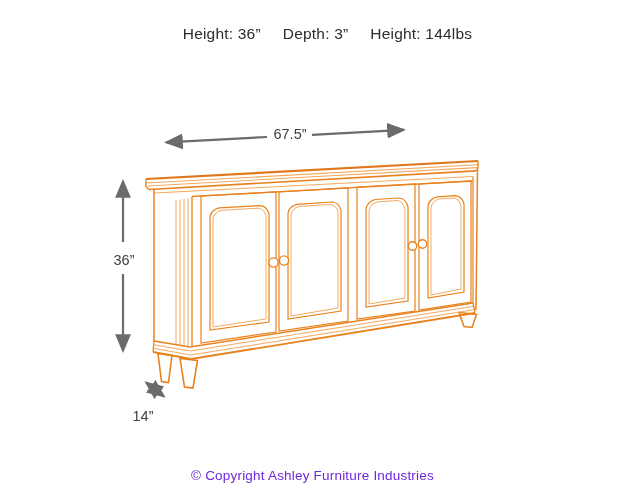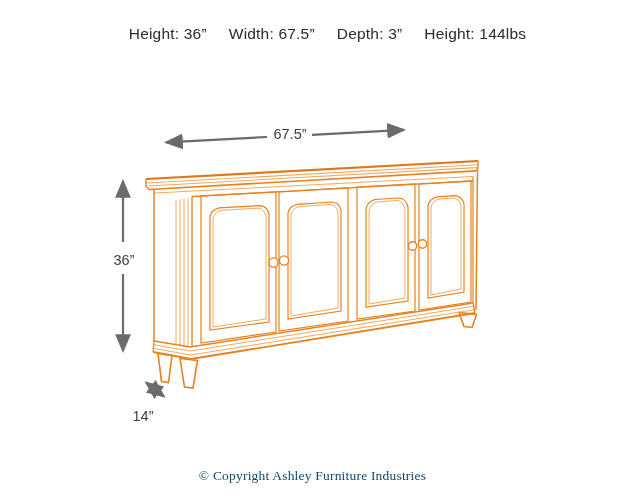--- a/index.html
+++ b/index.html
@@ -19,29 +19,28 @@
   .ln-m{stroke:#e8821e;fill:none;}
   .ln-l{stroke:#f4a95f;fill:none;}
   .foot{stroke:#e8821e;fill:#ffffff;}
   .knob{stroke:#e8821e;fill:#ffffff;}
   .arrow-line{stroke:#6a6b6d;stroke-width:2.2;fill:none;}
   .dim-label{
     font-family:"Liberation Sans", sans-serif;font-size:14.5px;fill:#3e3e40;
   }
   .footer-copyright{
     position:absolute;top:468px;left:0;width:625px;text-align:center;
-    font-size:13.5px;color:#0c4a6e;letter-spacing:.2px;font-family:Liberation Serif, serif;
+    font-size:13.5px;color:#6d28d9;letter-spacing:.2px;
   }
 </style>
 </head>
 <body>
 
 <div class="dim-header">
   <span>Height: 36”</span>
-  <span>Width: 67.5”</span>
   <span>Depth: 3”</span>
   <span>Height: 144lbs</span>
 </div>
 
 <div class="diagram-wrap">
 <svg width="625" height="500" viewBox="0 0 625 500" xmlns="http://www.w3.org/2000/svg">
   <defs>
     <marker id="ah" viewBox="0 0 10 10" refX="8.5" refY="5" markerWidth="9" markerHeight="9" orient="auto-start-reverse">
       <path d="M0,1 L9.5,5 L0,9 Z" fill="#6a6b6d"></path>
     </marker>

